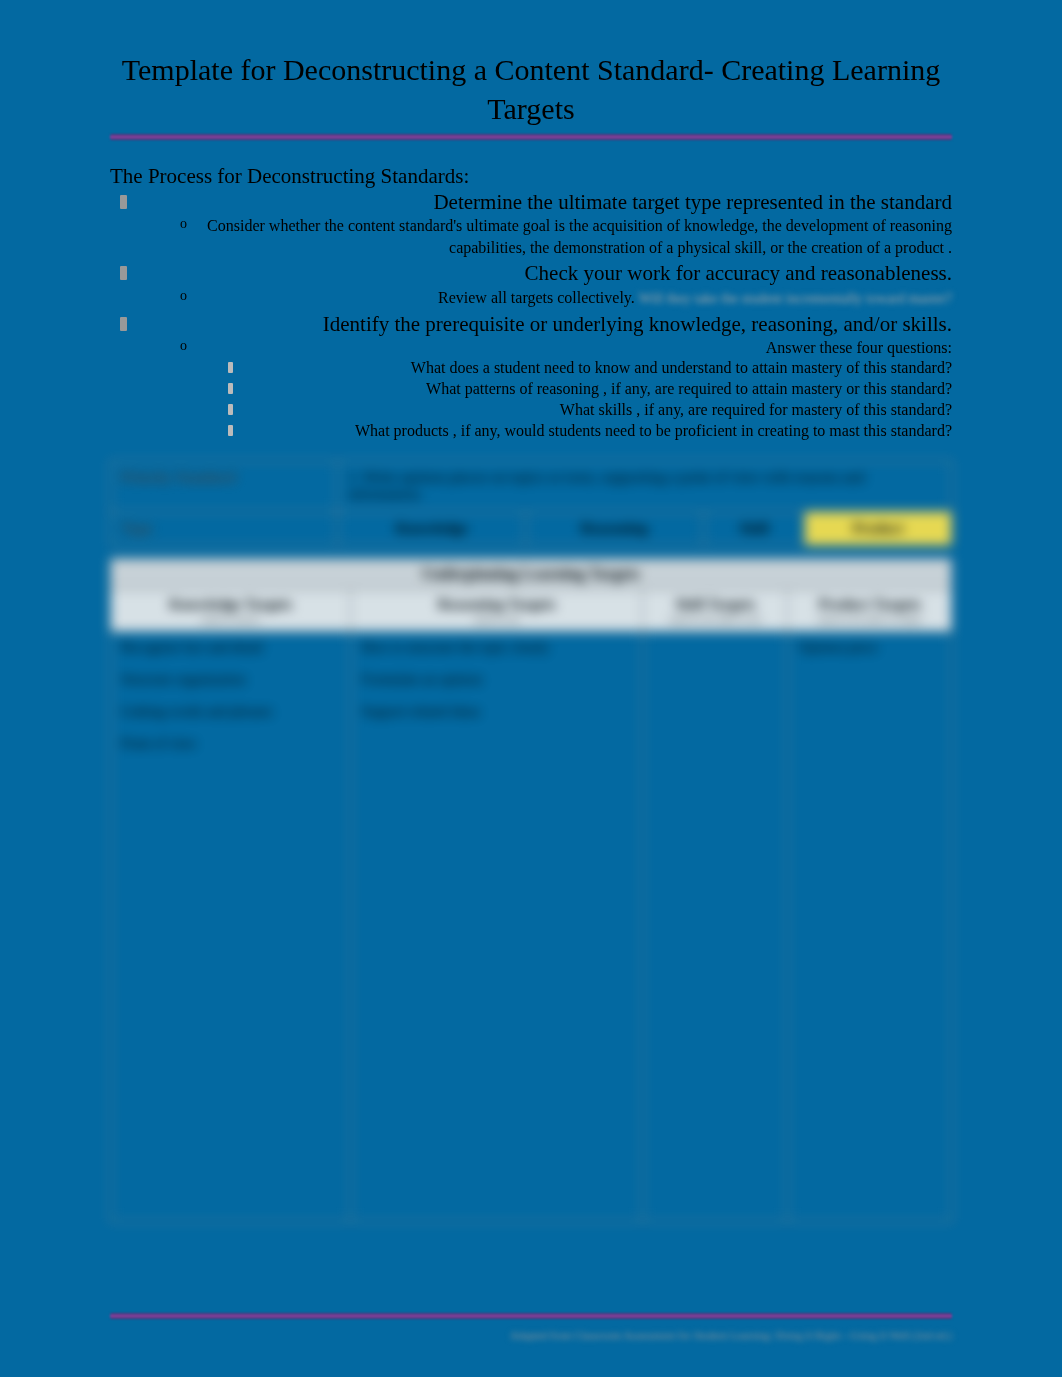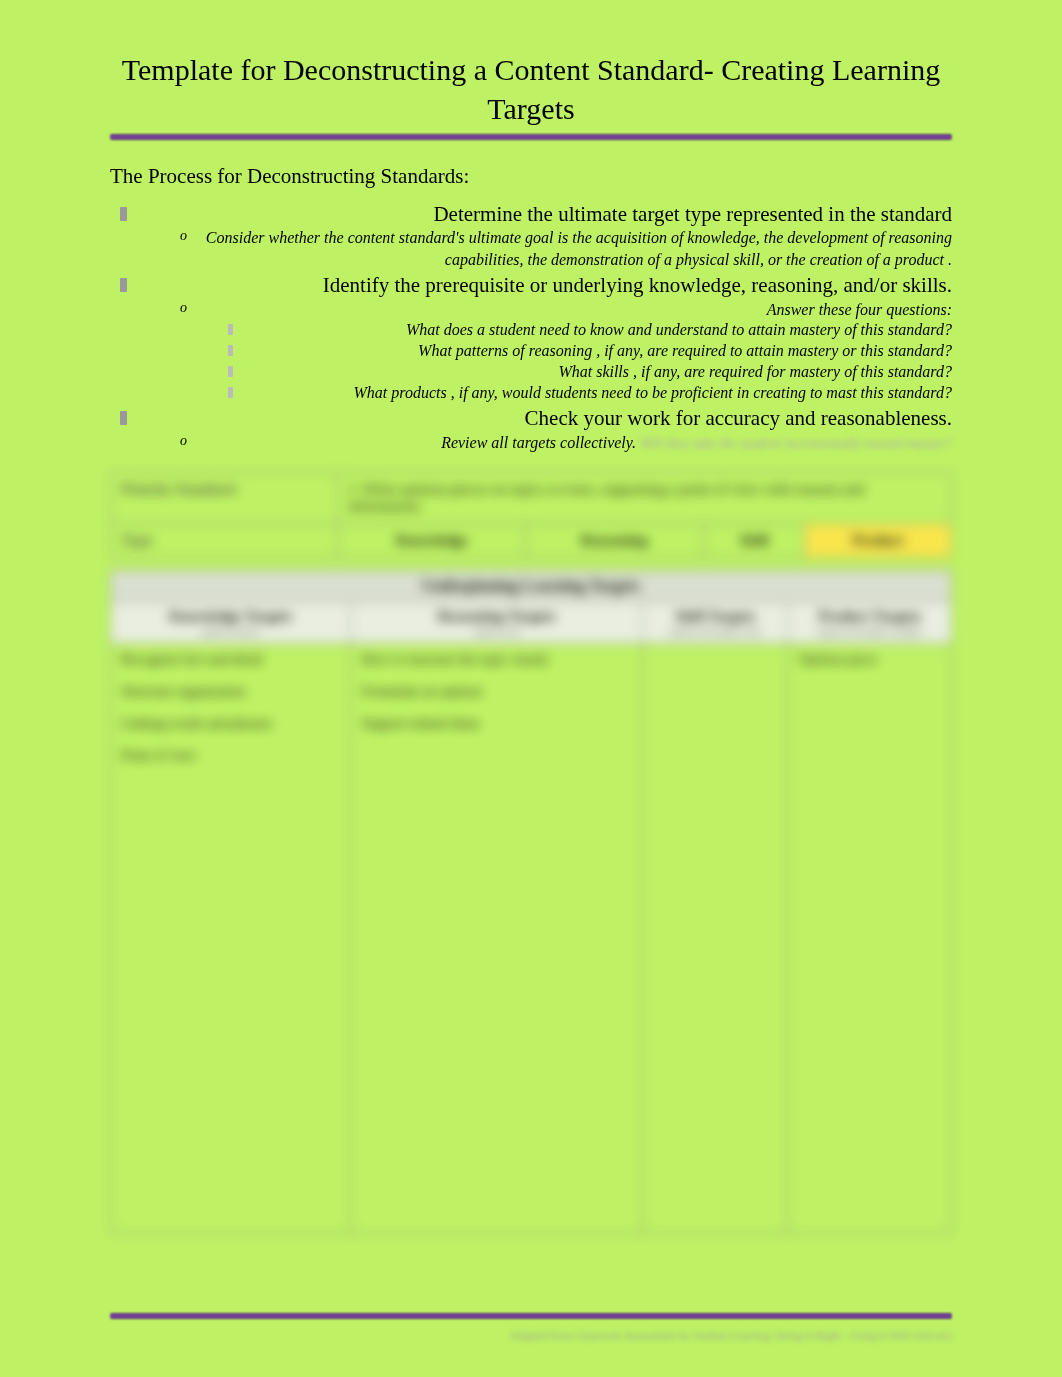--- a/index.html
+++ b/index.html
@@ -7,21 +7,21 @@
       width: 1062px;
       height: 1377px;
       background: #f5f5f5;
       font-family: "Times New Roman", Times, serif;
       color: #000;
       position: relative;
     }
     .page {
       width: 1062px;
       padding: 50px 110px 30px 110px;
-      background: #bef264;
+      background: #0369a1;
       min-height: 1377px;
       position: relative;
     }
     .title {
       text-align: center;
       font-size: 30px;
       font-weight: normal;
       line-height: 1.3;
       margin-bottom: 6px;
     }
@@ -47,21 +47,21 @@
       bottom: 36px;
       right: 110px;
       left: 330px;
       font-size: 11px;
       color: #999;
       text-align: right;
       filter: blur(3px);
     }
     .process-heading {
       font-size: 21px;
-      margin-bottom: 12px;
+      margin-bottom: 0;
     }
     .outer-list {
       list-style: none;
       padding-left: 36px;
     }
     .outer-list > li {
       position: relative;
       font-size: 21px;
       line-height: 1.25;
       margin-bottom: 2px;
@@ -73,21 +73,20 @@
       left: -26px;
       top: 6px;
       width: 7px;
       height: 14px;
       background: #999;
       border-radius: 1px;
     }
     .sub-list {
       list-style: none;
       padding-left: 56px;
-      font-style: italic;
     }
     .sub-list > li {
       position: relative;
       font-size: 16px;
       line-height: 1.35;
       margin-bottom: 2px;
     }
     .sub-list > li::before {
       content: "o";
       position: absolute;
@@ -186,46 +185,46 @@
   <div class="hr-top"></div>
 
   <p class="process-heading">The Process for Deconstructing Standards:</p>
 
   <ul class="outer-list">
     <li>
       <span>Determine the ultimate target type represented in the standard</span>
       <ul class="sub-list">
         <li>
           <span>Consider whether the content standard's ultimate goal is the acquisition of  knowledge, the development of reasoning  capabilities, the demonstration of a physical  skill, or the creation of a product .</span>
+        </li>
+      </ul>
+    </li>
+    <li>
+      <span>Check your work for accuracy and reasonableness.</span>
+      <ul class="sub-list">
+        <li>
+          <span>Review all targets collectively.</span>
+          <span class="inline-note">Will they take the student incrementally toward master?</span>
         </li>
       </ul>
     </li>
     <li>
       <span>Identify the prerequisite or underlying knowledge, reasoning, and/or skills.</span>
       <ul class="sub-list">
         <li>
           <span>Answer these four questions:</span>
           <ul class="sub-sub-list">
             <li><span>What does a student need to know and  understand  to attain mastery of this standard?</span></li>
             <li><span>What patterns of reasoning , if any, are required to attain mastery or this standard?</span></li>
             <li><span>What skills , if any, are required for mastery of this standard?</span></li>
             <li><span>What products , if any, would students need to be proficient in creating to mast this standard?</span></li>
           </ul>
         </li>
       </ul>
     </li>
-    <li>
-      <span>Check your work for accuracy and reasonableness.</span>
-      <ul class="sub-list">
-        <li>
-          <span>Review all targets collectively.</span>
-          <span class="inline-note">Will they take the student incrementally toward master?</span>
-        </li>
-      </ul>
-    </li>
   </ul>
 
   <div class="blurred">
 
     <table class="tbl">
       <tbody>
           <tr>
         <td class="label-cell">Priority Standard</td>
         <td class="stdcell" colspan="4">1.  Write opinion pieces on topics or texts, supporting a point of view with reasons and information.</td>
       </tr>

